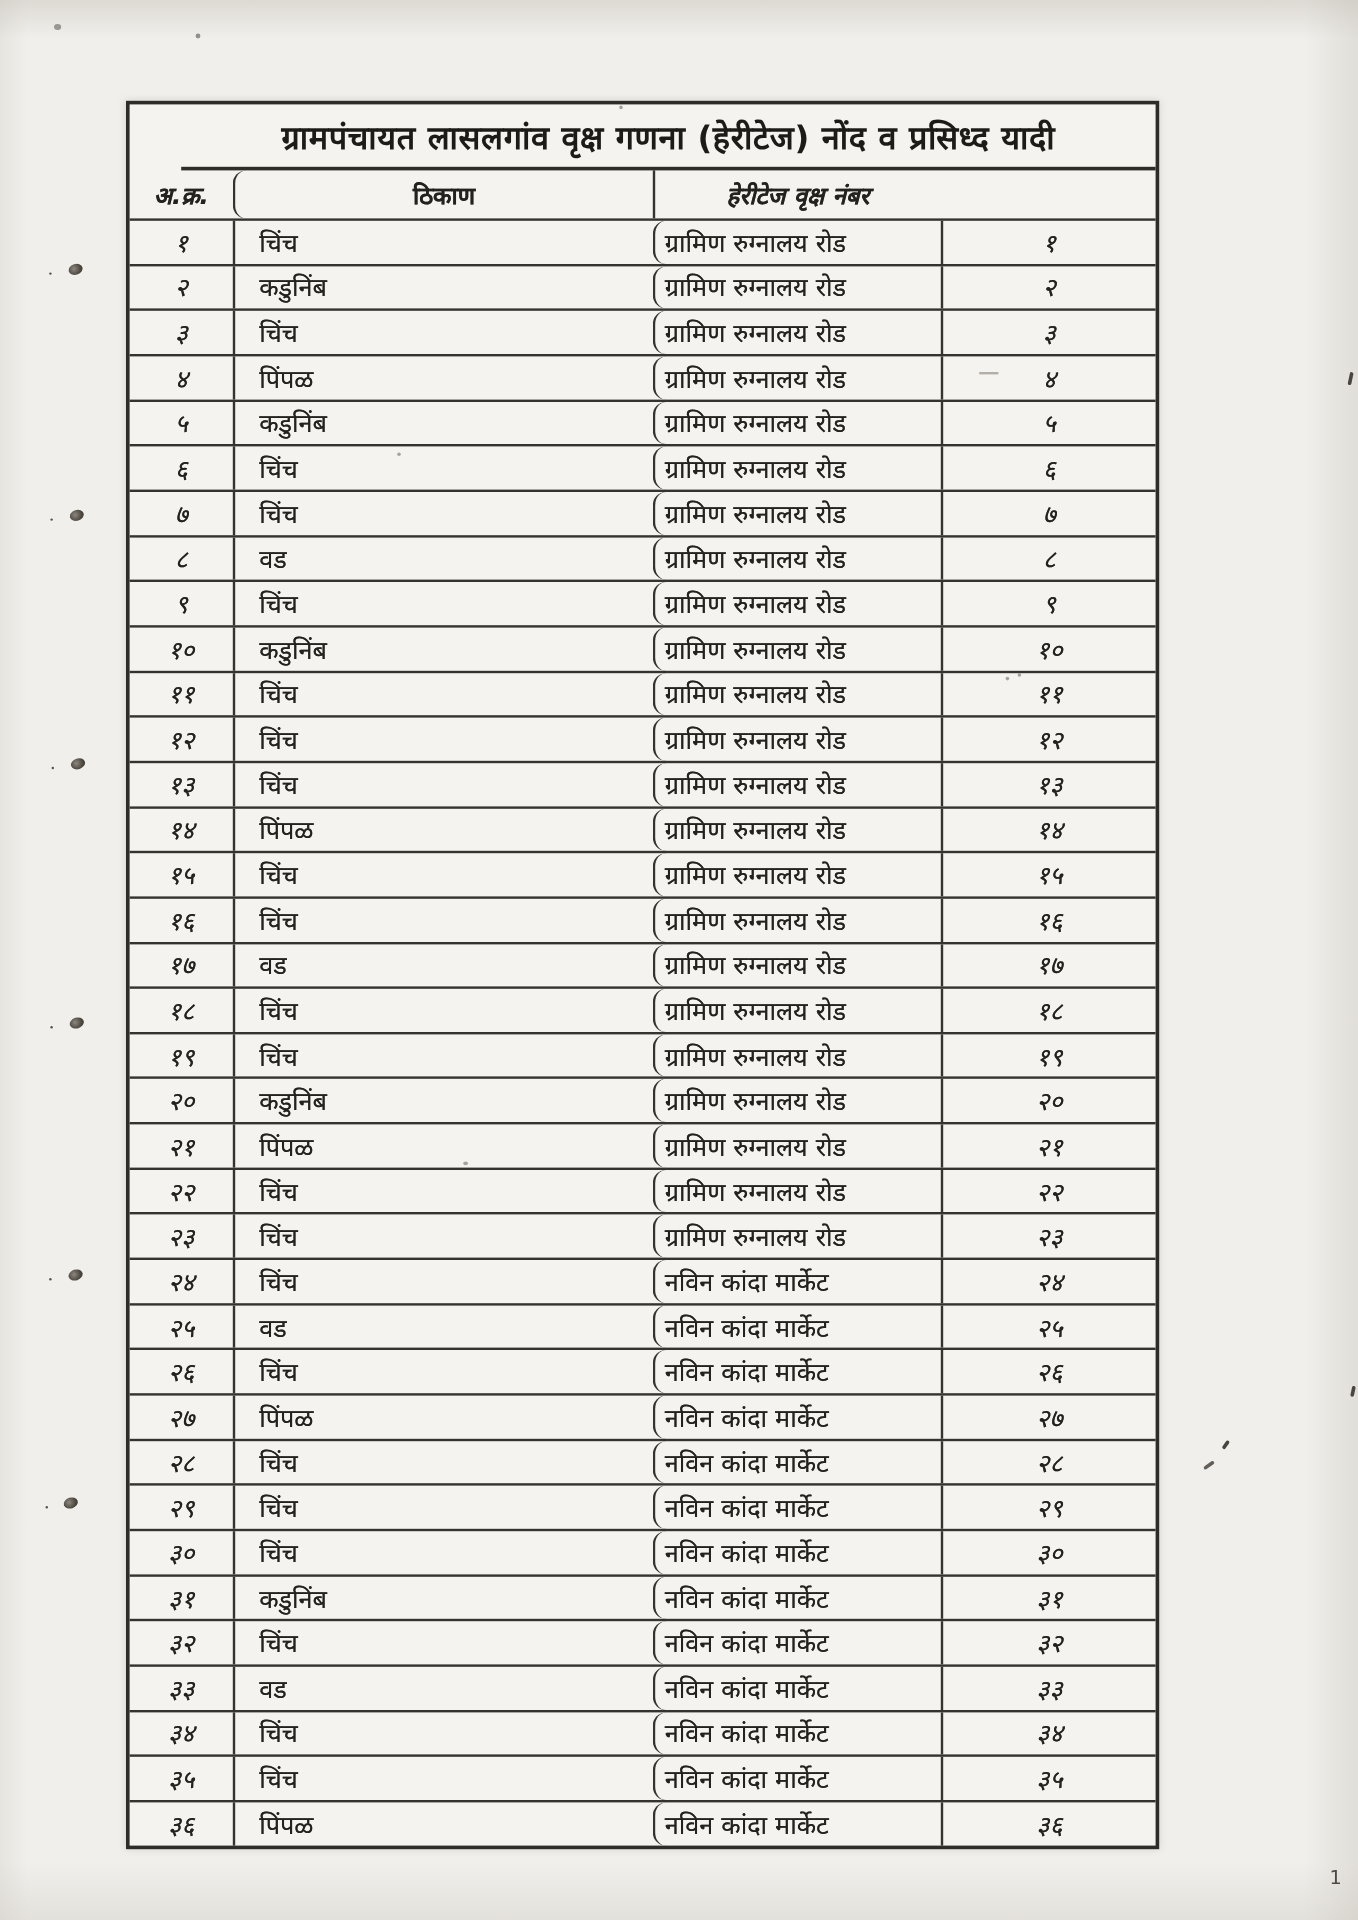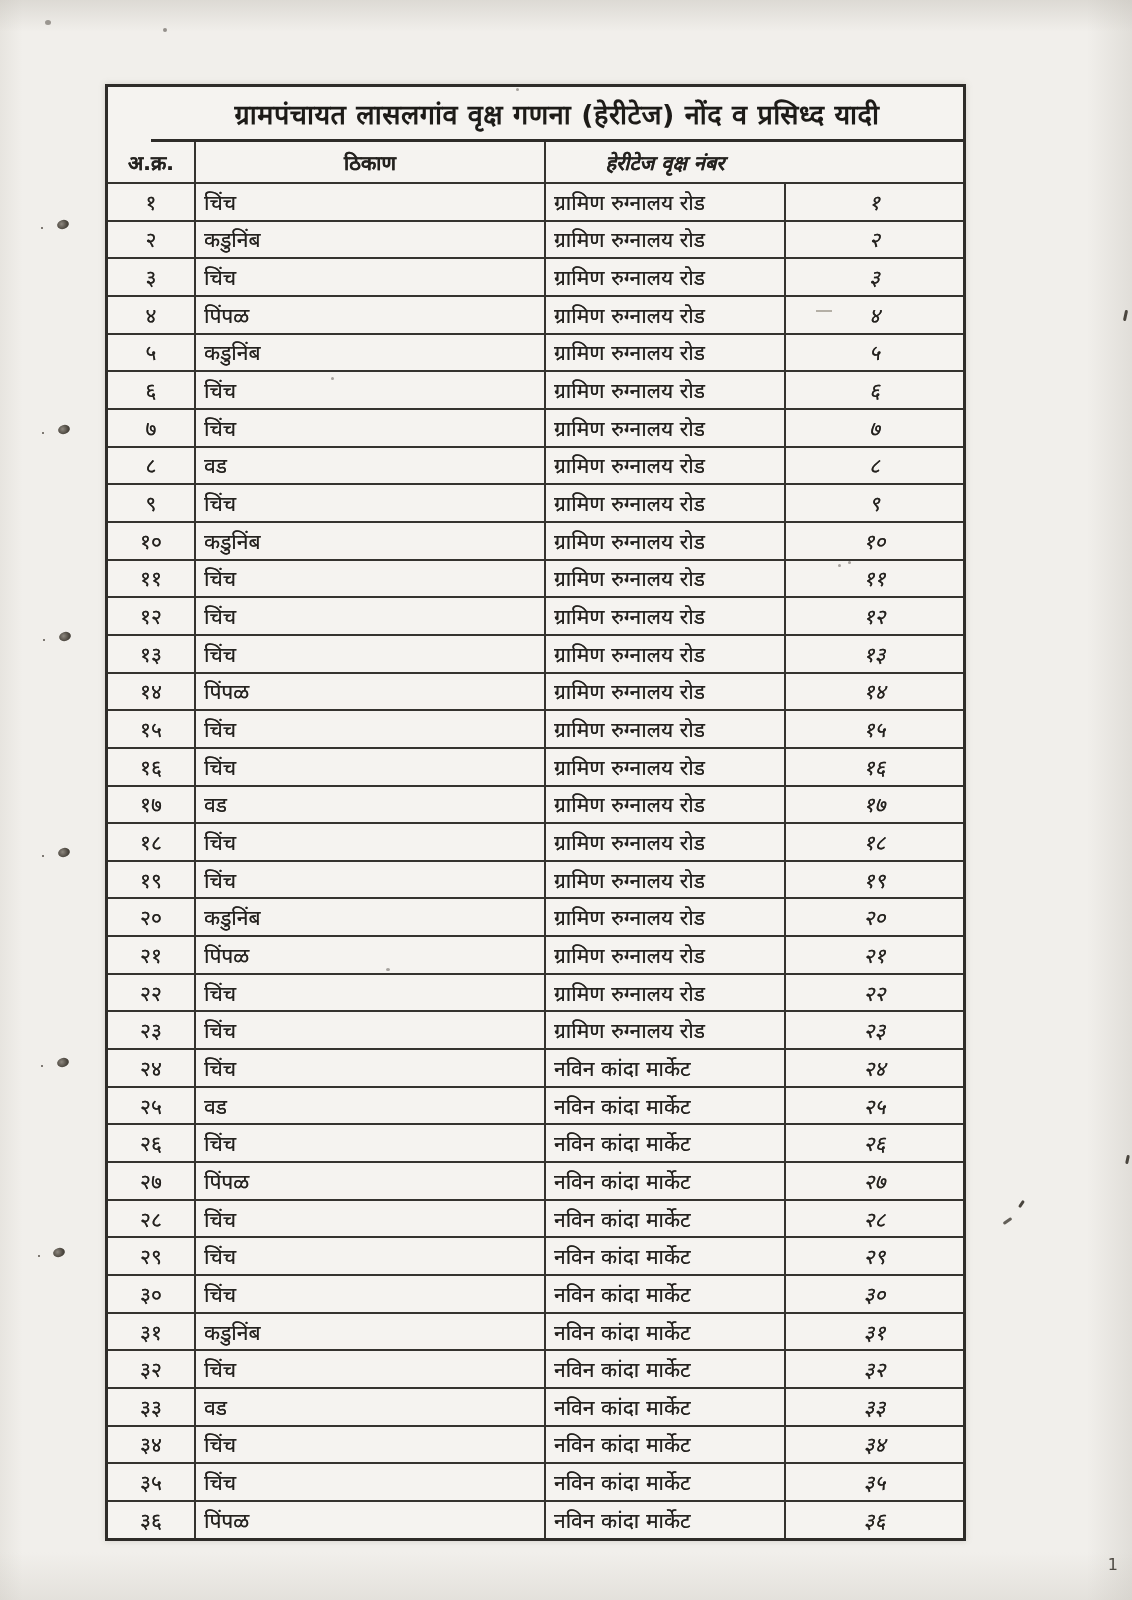--- a/index.html
+++ b/index.html
@@ -34,24 +34,24 @@
     display:grid; grid-template-columns:86px 350px 240px 1fr;
     box-sizing:border-box;
   }
   .header-row { height:40px; font-weight:bold; font-size:20px; }
   .data-row  { height:37.66px; font-size:21px; border-top:2px solid #35332f; }
   .cell {
     display:flex; align-items:center; box-sizing:border-box;
     border-left:2px solid #35332f; overflow:hidden; white-space:nowrap;
     text-shadow:0 0 0.5px rgba(45,42,38,0.75);
   }
-  .cell:first-child { border-left:none; }
+  .cell:first-child { border-left:none;font-style:italic; }
   .c-serial { justify-content:center; }
-  .c-tree   { padding-left:8px; }
-  .c-loc    { padding-left:8px; }
+  .c-tree   { padding-left:20px; }
+  .c-loc    { padding-left:8px;border-radius:11px; }
   .c-num    { justify-content:center;font-style:italic; }
   .header-row .cell { justify-content:center; padding:0; }
 
   
   .speck {
     position:absolute; background:#57524b; border-radius:50%;
     pointer-events:none;
   }
   .blob {
     position:absolute; width:12px; height:9px; border-radius:50%;

